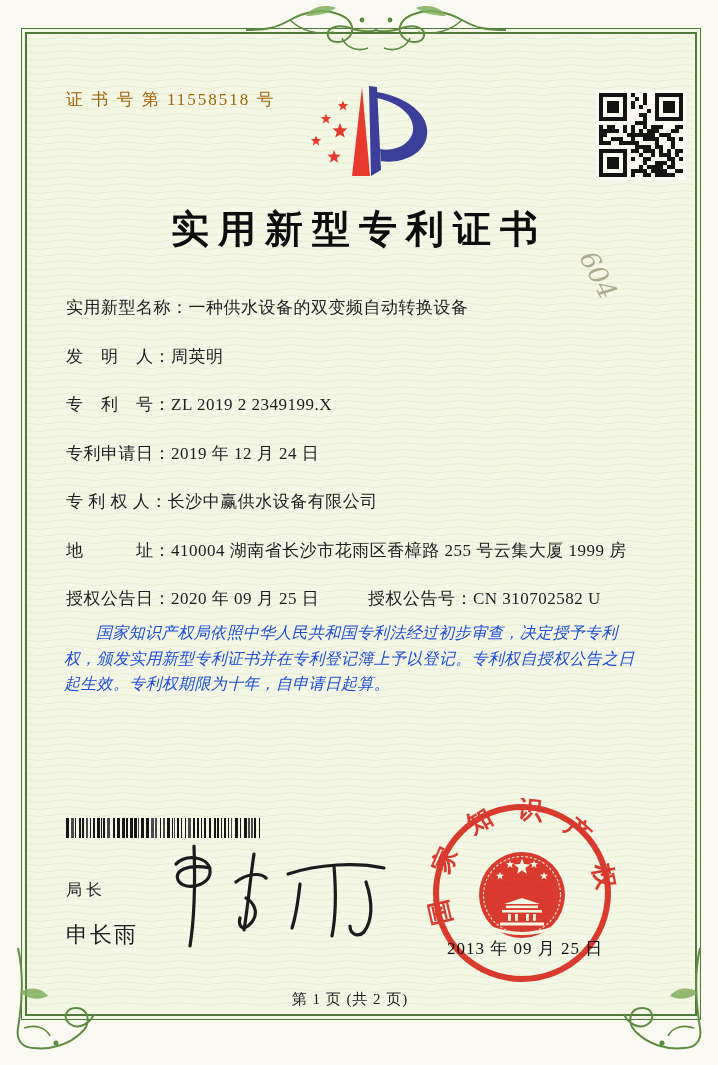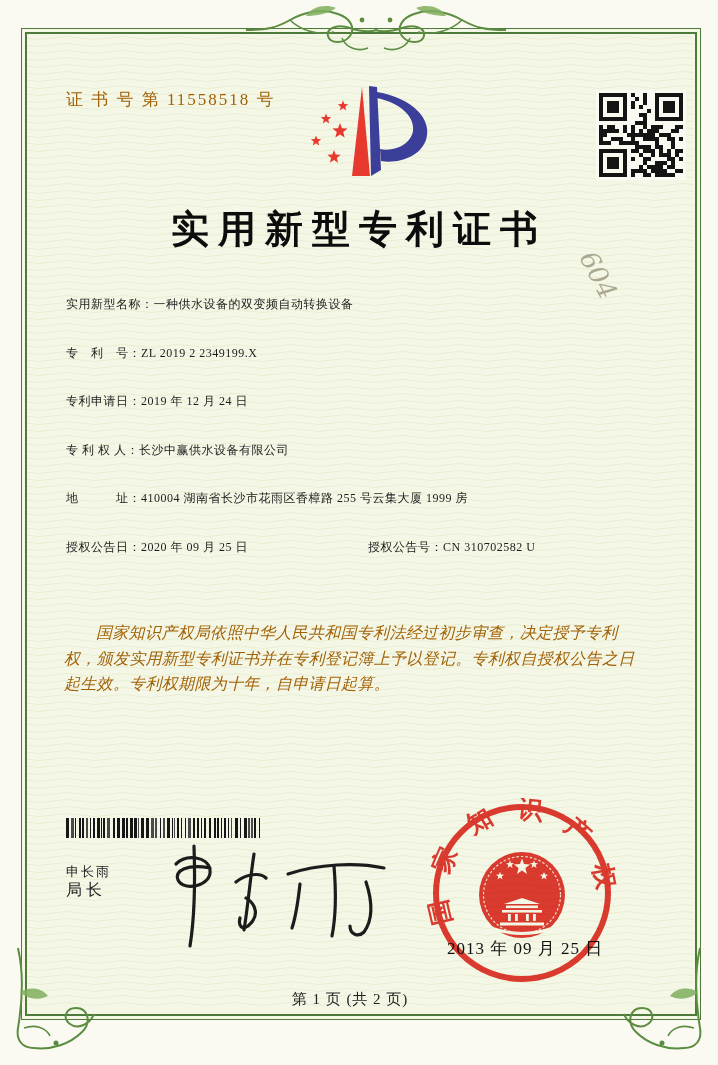--- a/index.html
+++ b/index.html
@@ -37,34 +37,34 @@
     left: 0; width: 718px; top: 204px; text-align: center;
     font-size: 38px; font-weight: bold; letter-spacing: 9px; color: #0c0c0c;
   }
   .pencil {
     left: 600px; top: 246px; font-size: 26px; font-style: italic;
     color: #9b957f; opacity: .8;
     transform: rotate(62deg); transform-origin: left top;
     font-family: "DejaVu Serif", serif;
   }
 
-  .fields { left: 66px; top: 296px; width: 585px; font-size: 12px; }
+  .fields { left: 66px; top: 296px; width: 585px; font-size: 17px; }
   .field-row { position: relative; height: 48.5px; letter-spacing: .5px; white-space: nowrap; color:#1d1d1d; }
   .field-part2 { position: absolute; left: 302px; top: 0; }
 
   .paras { left: 64px; top: 620px; width: 586px; }
   .paras p {
     font-size: 16px; line-height: 25.6px; text-indent: 2em;
-    font-style: italic; letter-spacing: .3px; color: #a16207; margin-bottom: 3px;
+    font-style: italic; letter-spacing: .3px; color: #1d4ed8; margin-bottom: 3px;
   }
 
   .barcode { left: 66px; top: 818px; width: 198px; height: 20px; }
 
   .director-title { left: 66px; top: 880px; font-size: 16px; letter-spacing: 4px; color:#222; }
-  .director-name  { left: 66px; top: 863px; font-size: 13px; letter-spacing: 2px; color:#222; }
+  .director-name  { left: 66px; top: 920px; font-size: 22px; letter-spacing: 2px; color:#222; }
   .sig { left: 160px; top: 840px; }
 
   .seal-date { left: 447px; top: 937px; font-size: 17px; letter-spacing: 1px; color: #121212; }
   .seal { left: 427px; top: 798px; mix-blend-mode: multiply; opacity: .94; }
 
   .page-num { left: 20px; width: 660px; top: 990px; text-align: center; font-size: 15px; letter-spacing: 1px; color:#222; }
   .back-note { left: 0; width: 700px; top: 1088px; text-align: center; font-size: 16px; letter-spacing: 2px; color: #222; }
 
   .top-orn { left: 246px; top: 3px; }
   .corner-l { left: 6px; top: 944px; }
@@ -411,20 +411,21 @@
       </g>
     </g>
 </svg>
 
 <div class="abs title">实用新型专利证书</div>
 
 <div class="abs pencil">604</div>
 
 <div class="abs fields">
   <div class="field-row">实用新型名称：一种供水设备的双变频自动转换设备</div>
+  <div class="field-row">发　明　人：周英明</div>
   <div class="field-row">专　利　号：ZL 2019 2 2349199.X</div>
   <div class="field-row">专利申请日：2019 年 12 月 24 日</div>
   <div class="field-row">专 利 权 人：长沙中赢供水设备有限公司</div>
   <div class="field-row">地　　　址：410004 湖南省长沙市花雨区香樟路 255 号云集大厦 1999 房</div>
   <div class="field-row">
     <span>授权公告日：2020 年 09 月 25 日</span>
     <span class="field-part2">授权公告号：CN 310702582 U</span>
   </div>
 </div>
 

